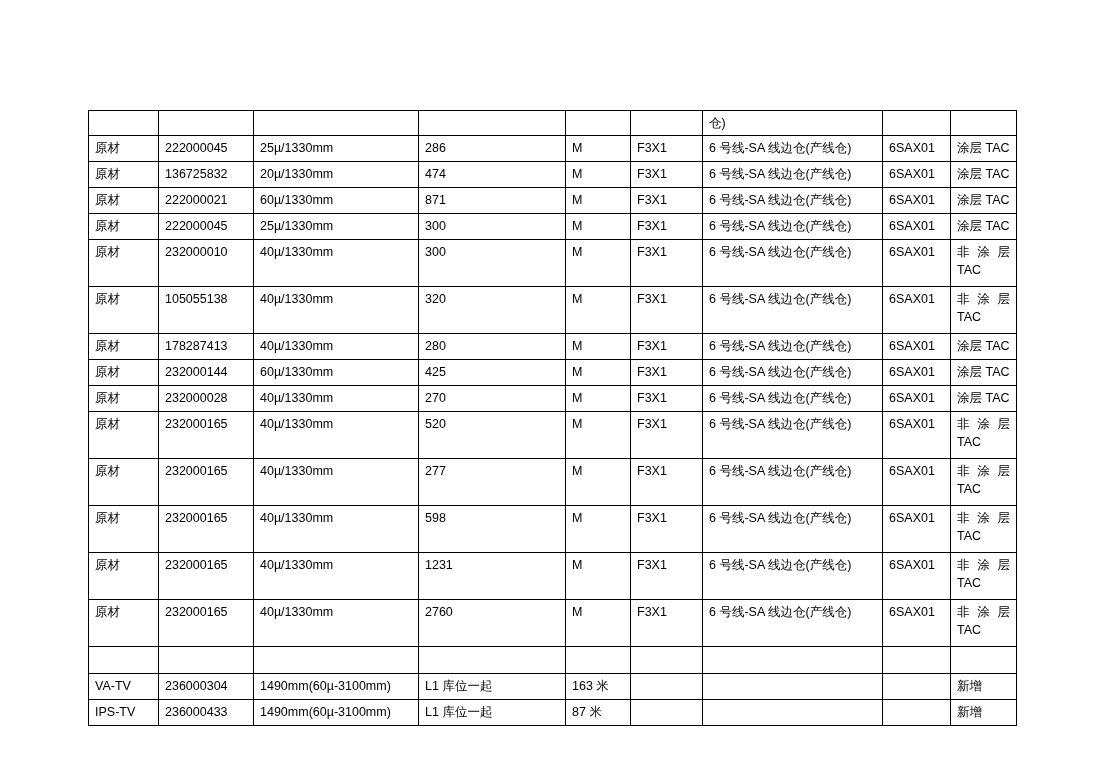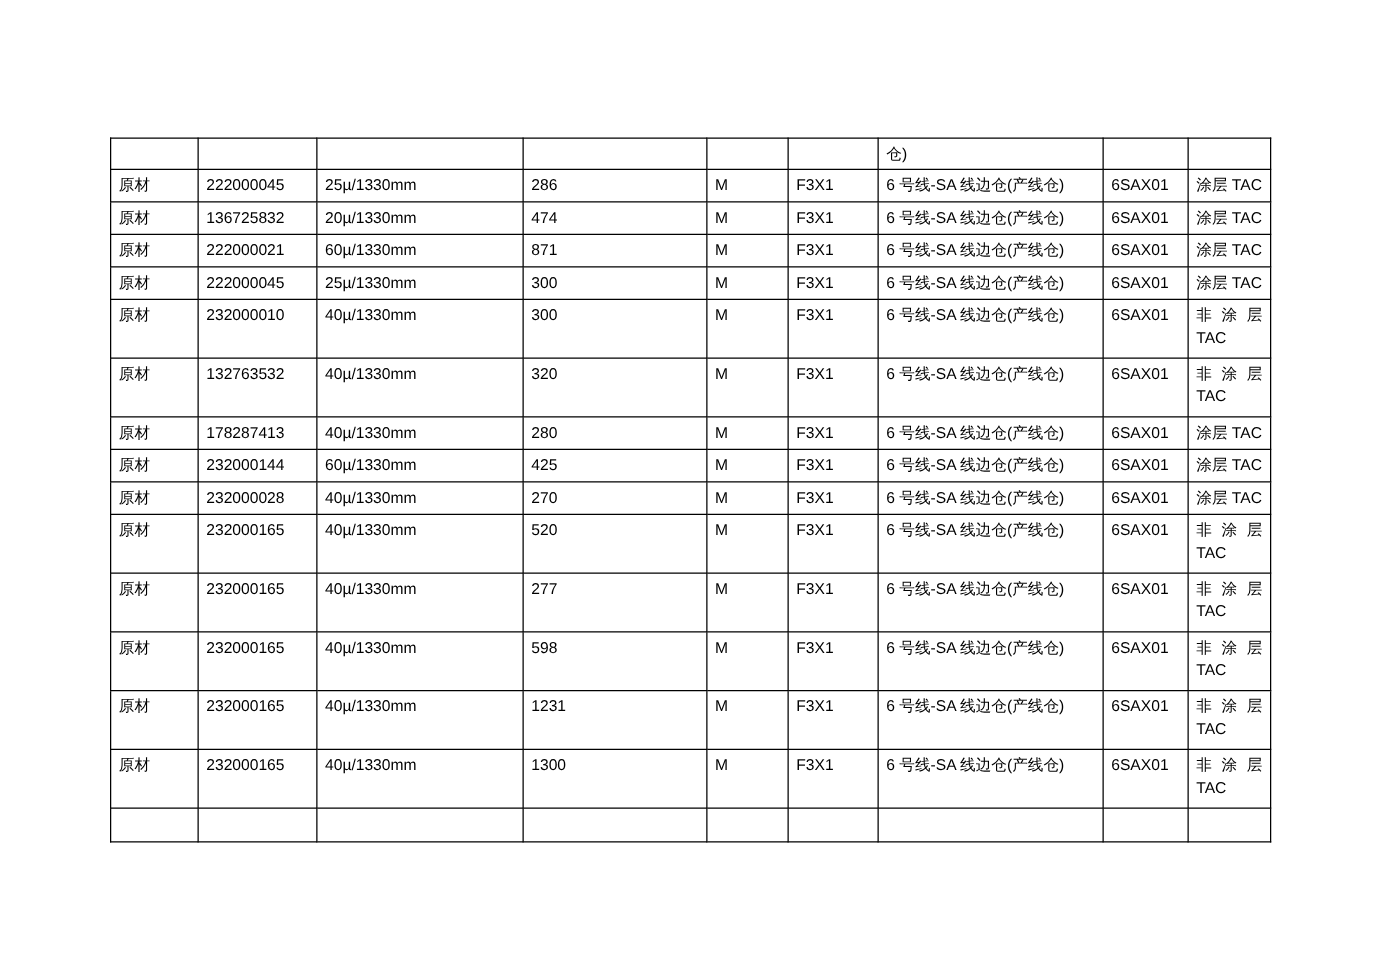--- a/index.html
+++ b/index.html
@@ -145,21 +145,21 @@
             <td class="nowrapcell">40µ/1330mm</td>
             <td>300</td>
             <td>M</td>
             <td>F3X1</td>
             <td class="nowrapcell">6 号线-SA 线边仓(产线仓)</td>
             <td>6SAX01</td>
             <td class="cell-last">非 涂 层 TAC</td>
           </tr>
           <tr class="r-tall">
             <td>原材</td>
-            <td>132763532</td>
+            <td>105055138</td>
             <td class="nowrapcell">40µ/1330mm</td>
             <td>320</td>
             <td>M</td>
             <td>F3X1</td>
             <td class="nowrapcell">6 号线-SA 线边仓(产线仓)</td>
             <td>6SAX01</td>
             <td class="cell-last">非 涂 层 TAC</td>
           </tr>
           <tr class="r-normal">
             <td>原材</td>
@@ -235,34 +235,56 @@
             <td>M</td>
             <td>F3X1</td>
             <td class="nowrapcell">6 号线-SA 线边仓(产线仓)</td>
             <td>6SAX01</td>
             <td class="cell-last">非 涂 层 TAC</td>
           </tr>
           <tr class="r-tall">
             <td>原材</td>
             <td>232000165</td>
             <td class="nowrapcell">40µ/1330mm</td>
-            <td>1300</td>
+            <td>2760</td>
             <td>M</td>
             <td>F3X1</td>
             <td class="nowrapcell">6 号线-SA 线边仓(产线仓)</td>
             <td>6SAX01</td>
             <td class="cell-last">非 涂 层 TAC</td>
           </tr>
           <tr class="r-blank">
             <td></td>
             <td></td>
             <td class="nowrapcell"></td>
             <td></td>
             <td></td>
             <td></td>
             <td class="nowrapcell"></td>
             <td></td>
             <td class="cell-last nojust"></td>
+          </tr>
+          <tr class="r-normal">
+            <td>VA-TV</td>
+            <td>236000304</td>
+            <td class="nowrapcell">1490mm(60µ-3100mm)</td>
+            <td>L1 库位一起</td>
+            <td>163 米</td>
+            <td></td>
+            <td class="nowrapcell"></td>
+            <td></td>
+            <td class="cell-last nojust">新增</td>
+          </tr>
+          <tr class="r-normal">
+            <td>IPS-TV</td>
+            <td>236000433</td>
+            <td class="nowrapcell">1490mm(60µ-3100mm)</td>
+            <td>L1 库位一起</td>
+            <td>87 米</td>
+            <td></td>
+            <td class="nowrapcell"></td>
+            <td></td>
+            <td class="cell-last nojust">新增</td>
           </tr>
         </tbody>
     </table>
   </div>
 </div>
 
 </body></html>

